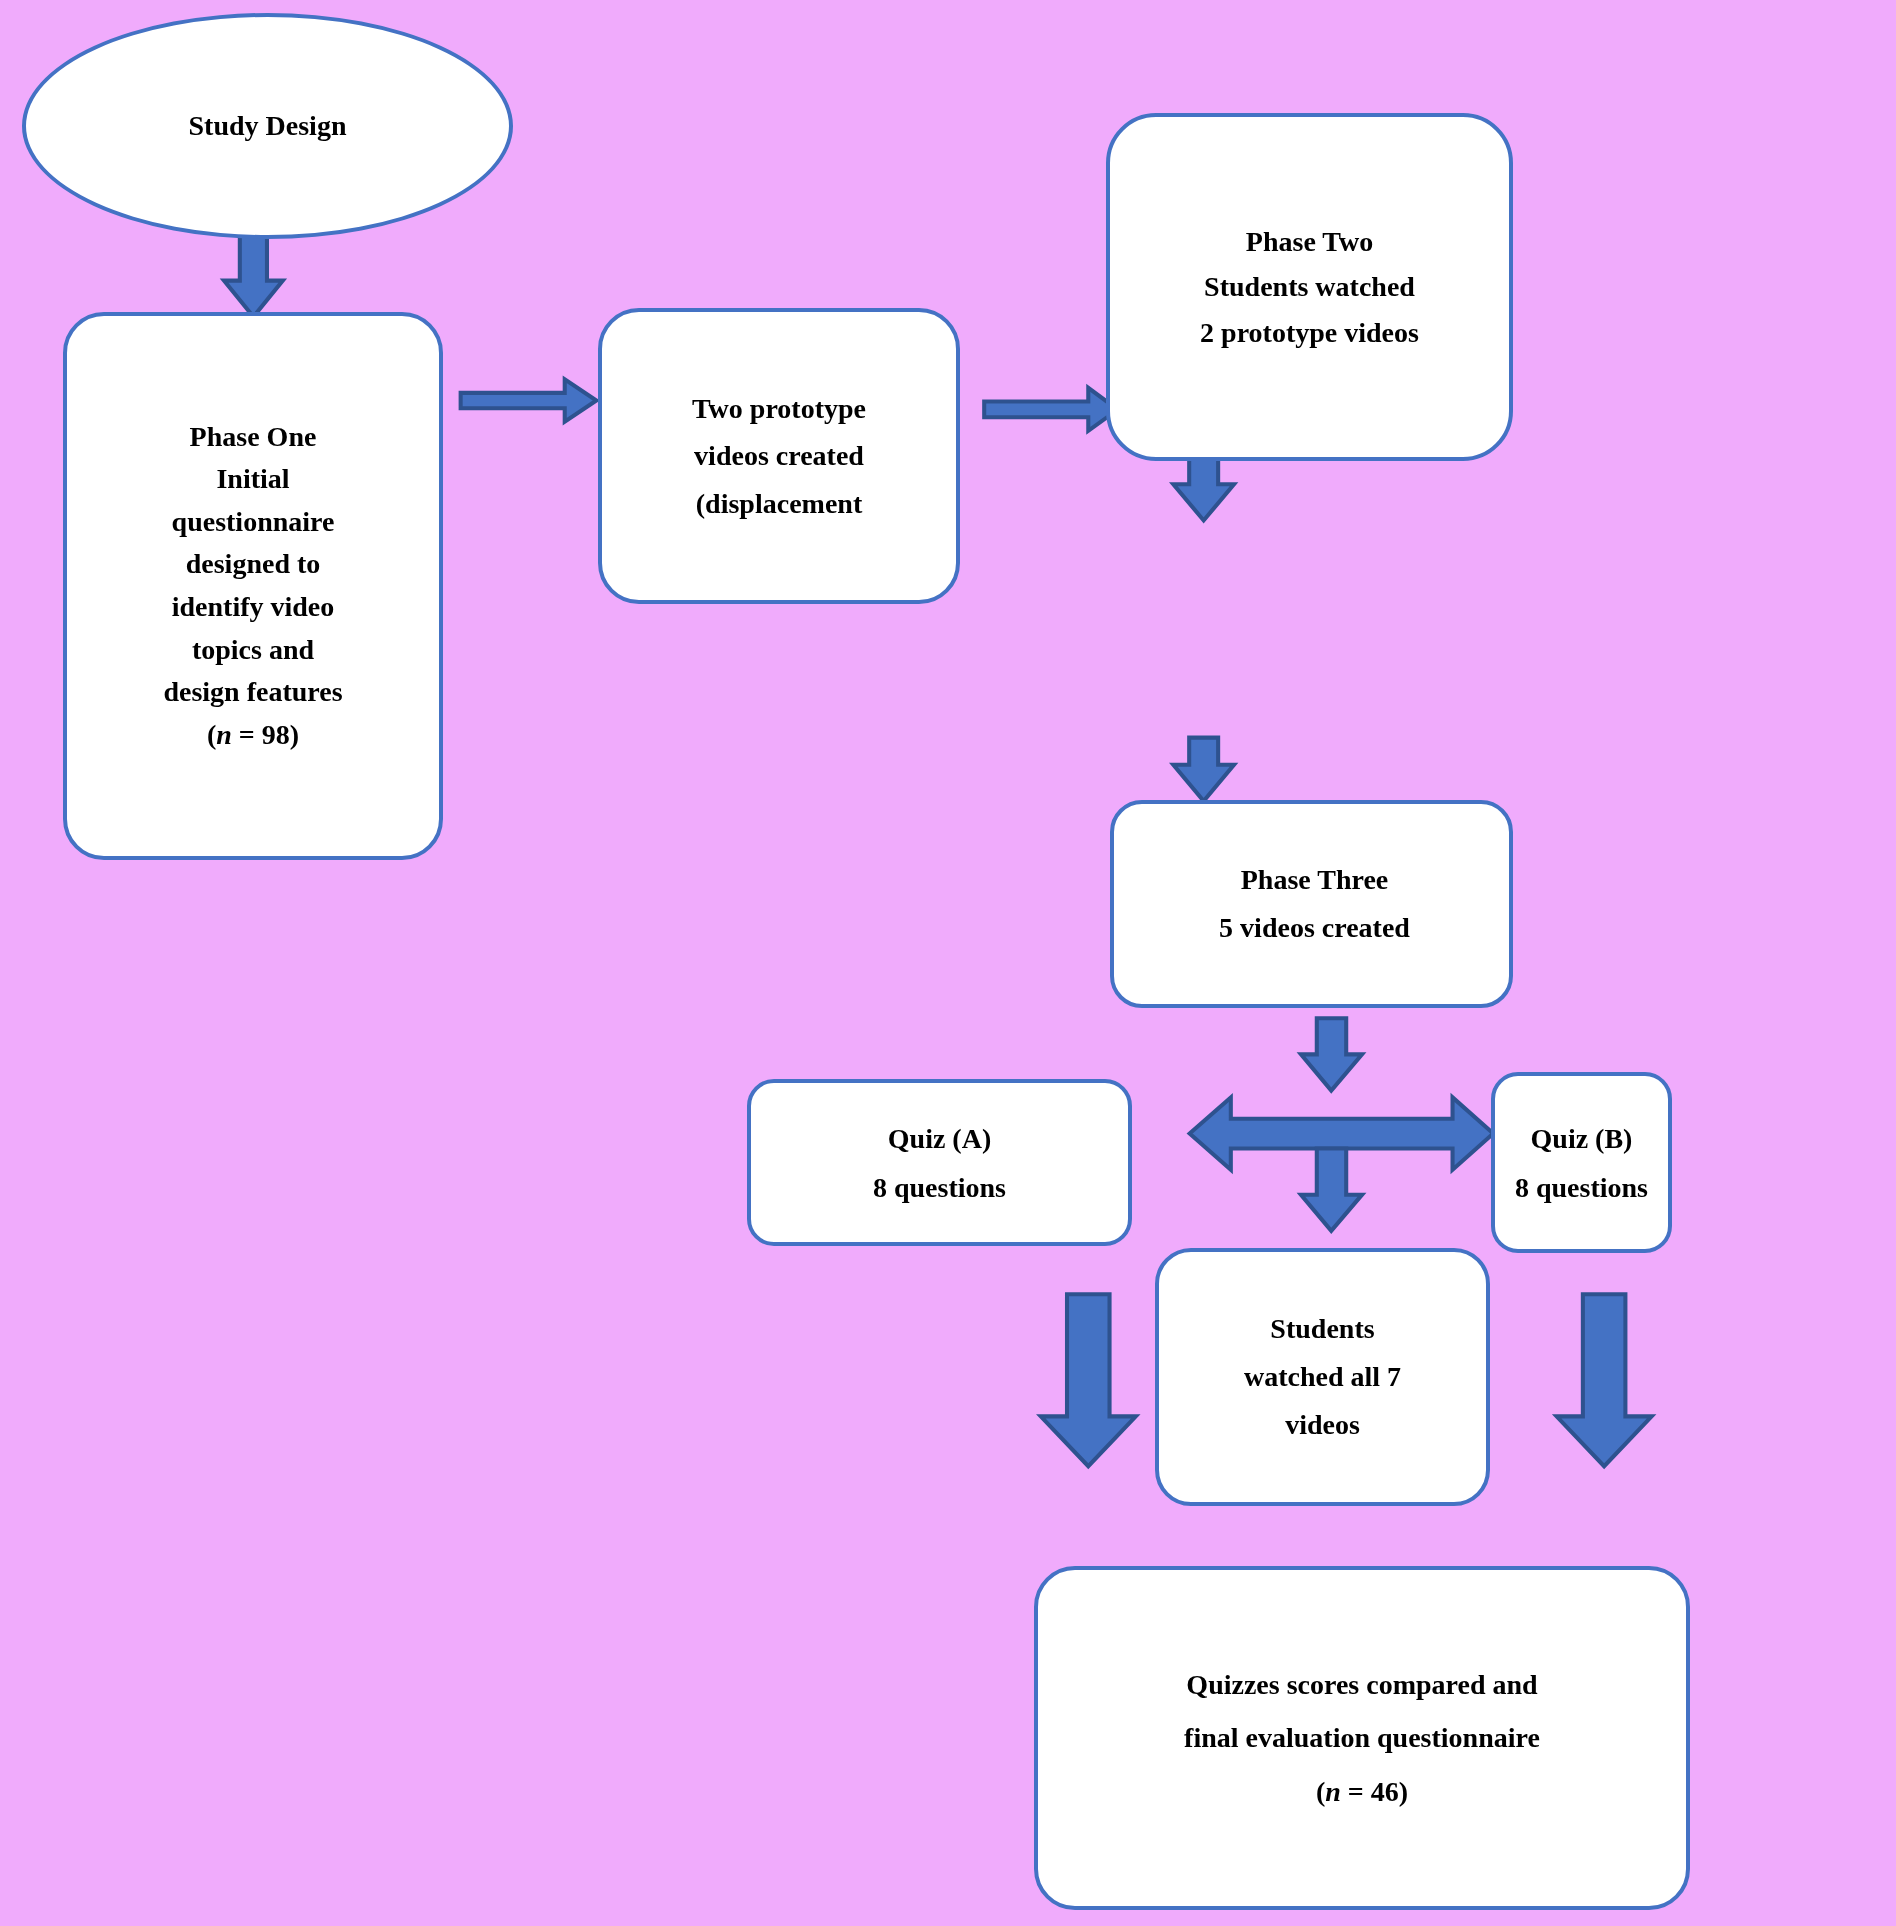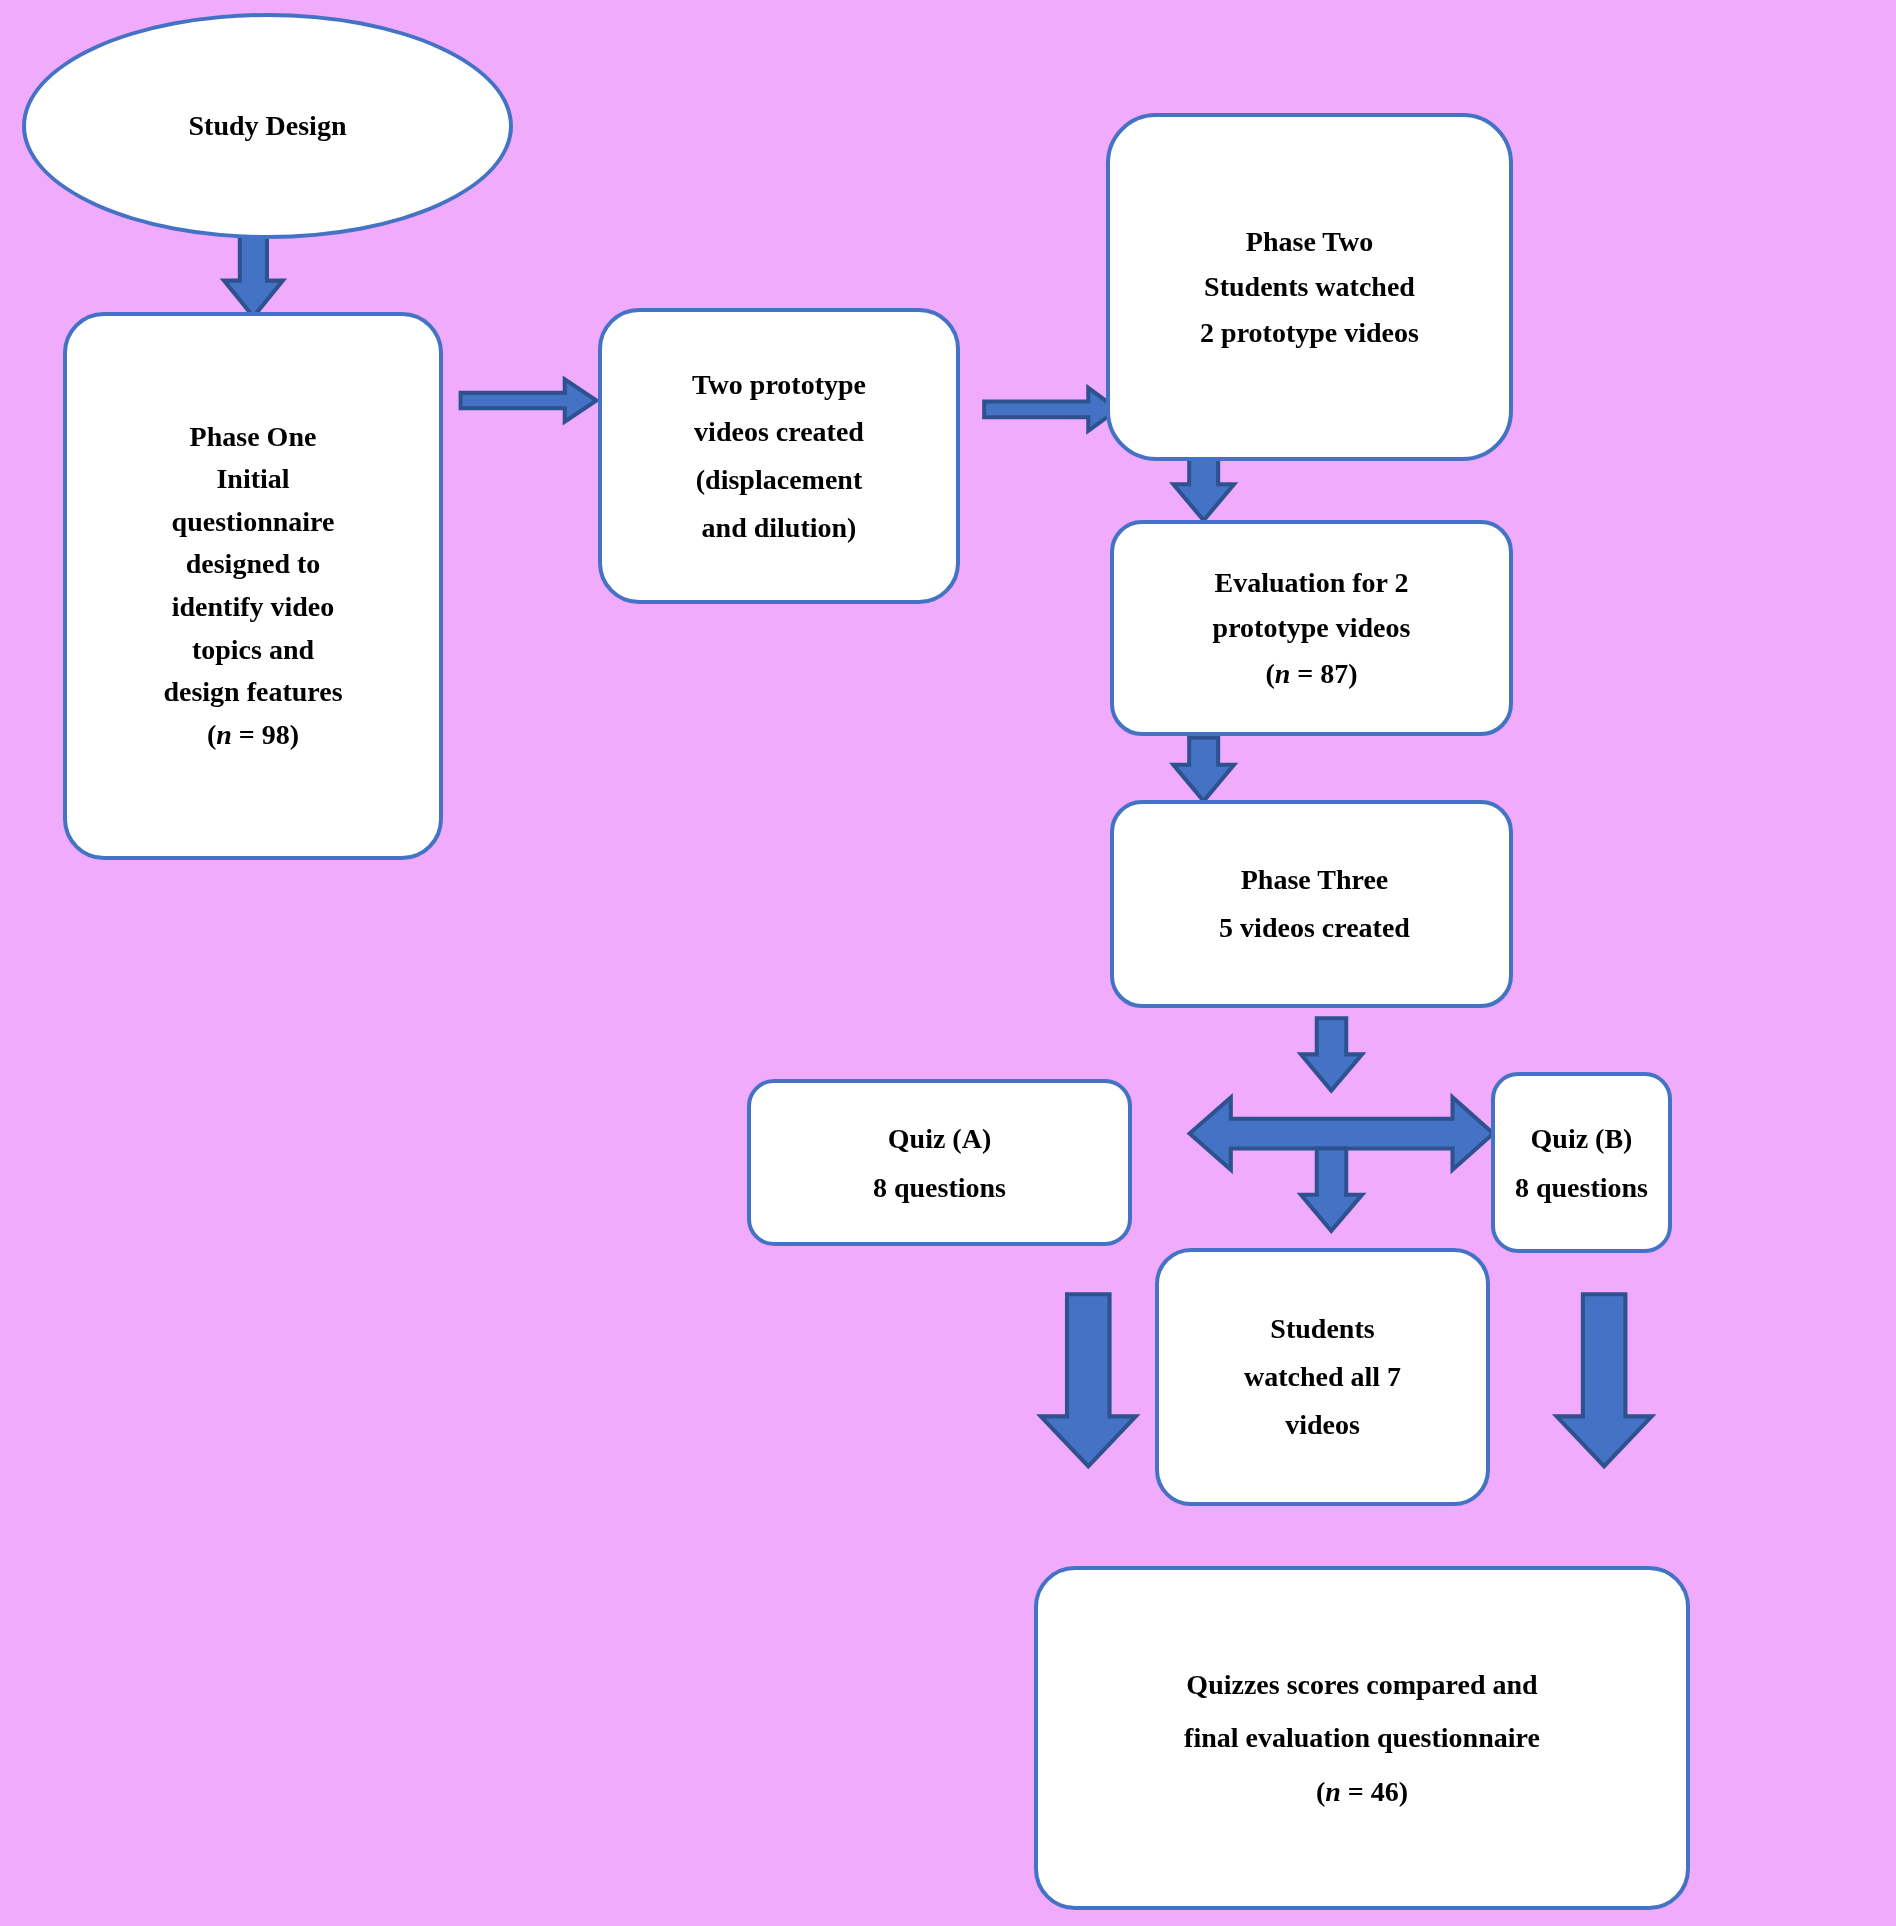--- a/index.html
+++ b/index.html
@@ -68,39 +68,31 @@
       <span class="line">design features</span>
       <span class="line"><span>(</span><em class="ital">n</em><span> = 98)</span></span>
     </span>
   </div>
 
   <div class="node" style="left:598px;top:308px;width:362px;height:296px;border-radius:41px;">
     <span class="txt" style="font-size:28px;line-height:1.70;">
       <span class="line">Two prototype</span>
       <span class="line">videos created</span>
       <span class="line">(displacement</span>
-      <span class="line">and dilution)</span>
     </span>
   </div>
 
   <div class="node" style="left:1106px;top:113px;width:407px;height:348px;border-radius:50px;">
     <span class="txt" style="font-size:28px;line-height:1.62;">
       <span class="line">Phase Two</span>
       <span class="line">Students watched</span>
       <span class="line">2 prototype videos</span>
     </span>
   </div>
 
-  <div class="node" style="left:1110px;top:520px;width:403px;height:216px;border-radius:32px;">
-    <span class="txt" style="font-size:28px;line-height:1.62;">
-      <span class="line">Evaluation for 2</span>
-      <span class="line">prototype videos</span>
-      <span class="line"><span>(</span><em class="ital">n</em><span> = 87)</span></span>
-    </span>
-  </div>
 
   <div class="node" style="left:1110px;top:800px;width:403px;height:208px;border-radius:32px;">
     <span class="txt" style="font-size:28px;line-height:1.70;margin-left:6px;">
       <span class="line">Phase Three</span>
       <span class="line">5 videos created</span>
     </span>
   </div>
 
   <div class="node" style="left:747px;top:1079px;width:385px;height:167px;border-radius:27px;">
     <span class="txt" style="font-size:28px;line-height:1.75;">

